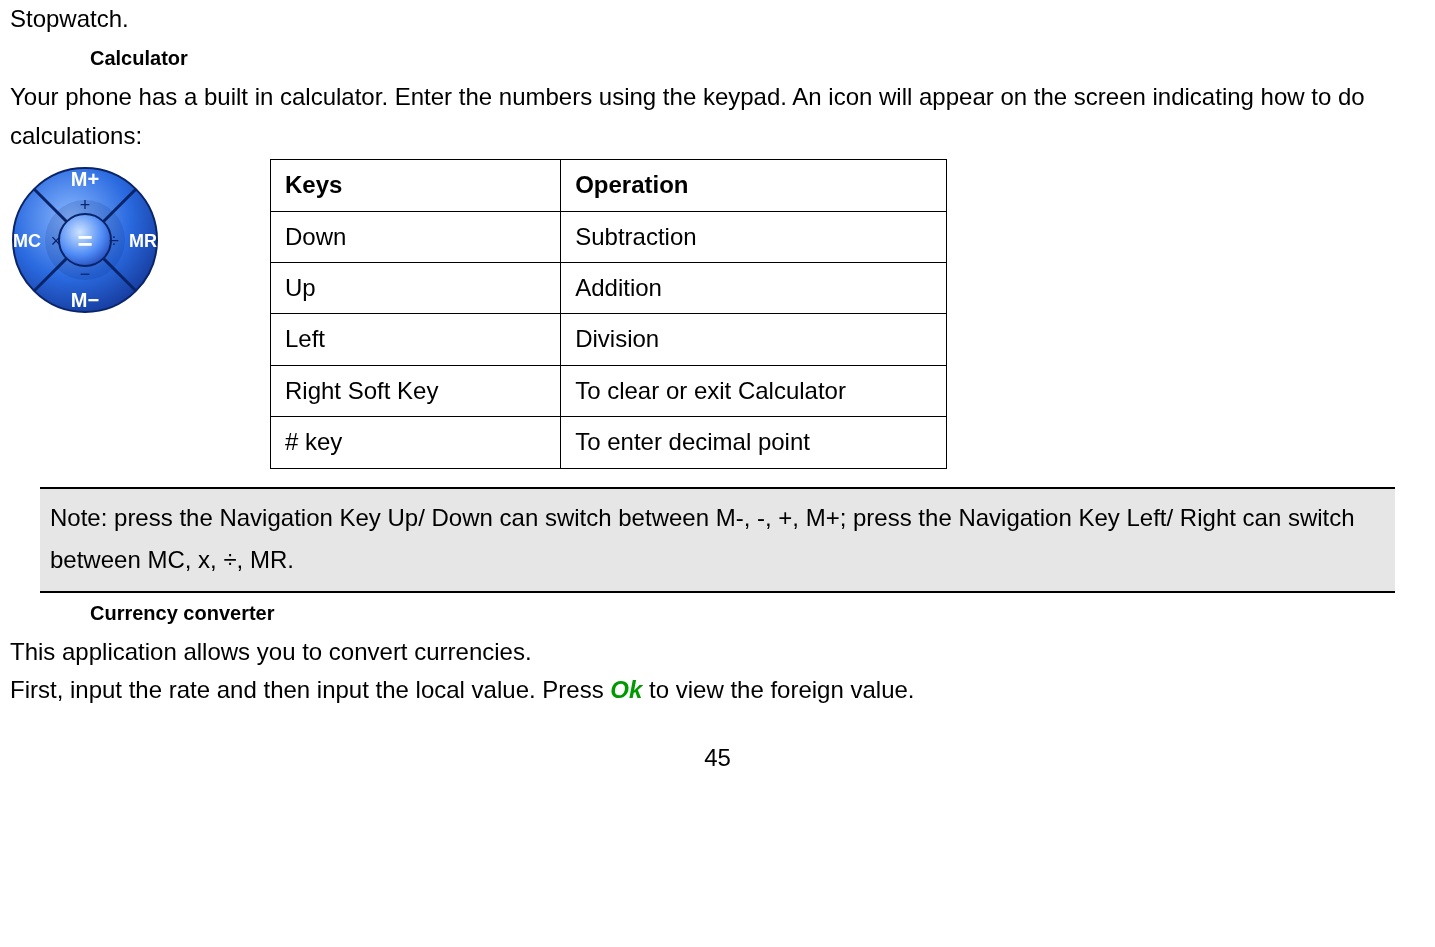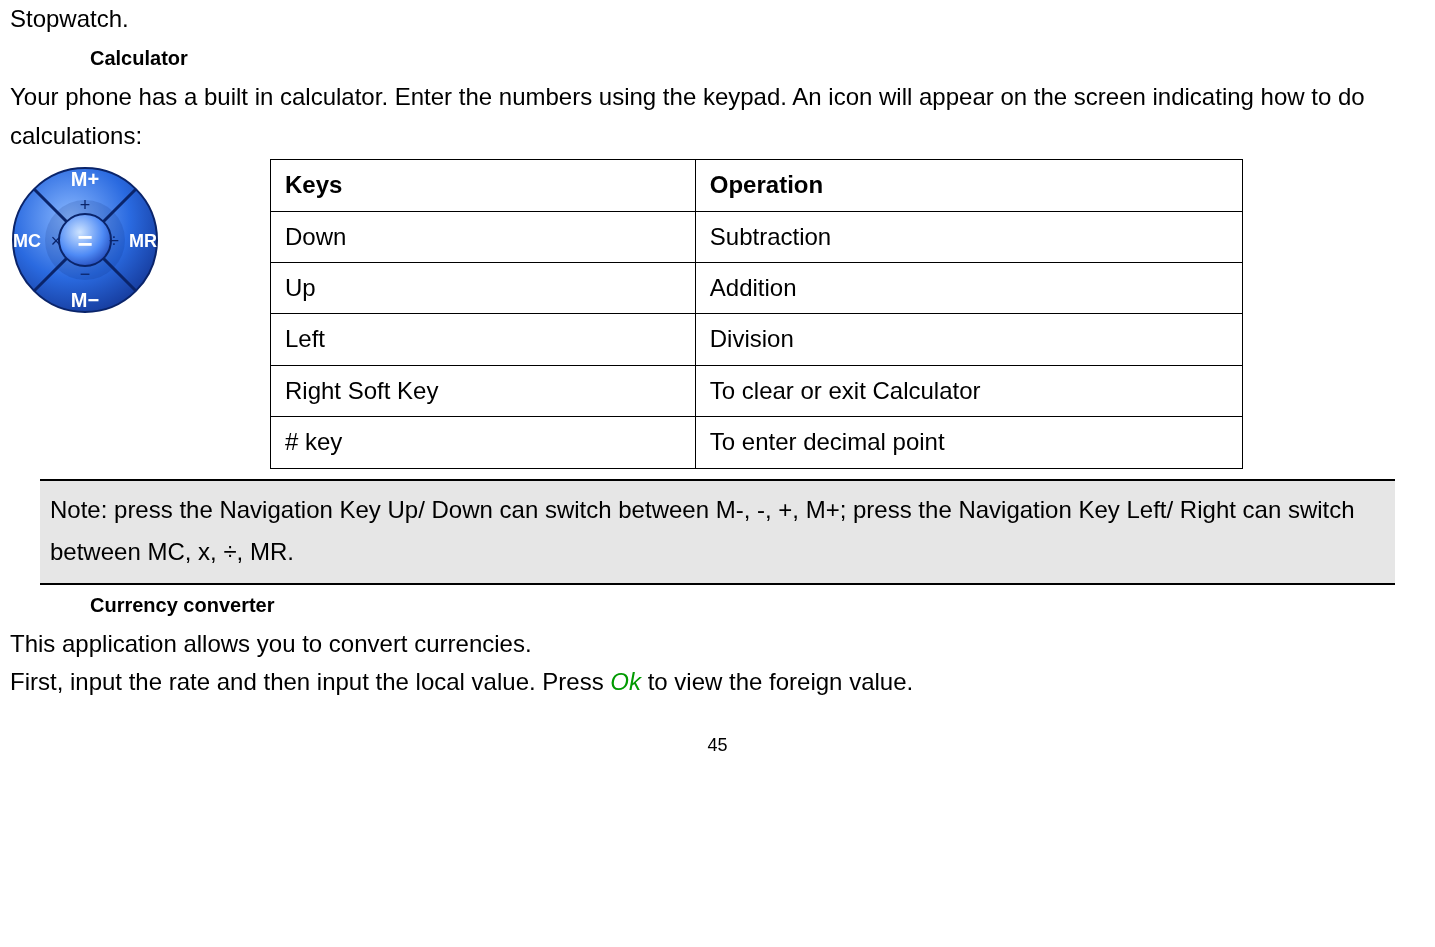--- a/index.html
+++ b/index.html
@@ -34,56 +34,56 @@
     .keypad-icon {
       width: 150px;
       height: 150px;
       flex: none;
       margin-right: 110px;
       margin-left: 0;
       margin-top: 6px;
     }
     table.keys-table {
       border-collapse: collapse;
-      width: 973px;
+      width: 677px;
       font-size: 24px;
     }
     table.keys-table th,
     table.keys-table td {
       border: 1.5px solid #000;
       text-align: left;
       padding: 6px 14px;
       vertical-align: top;
       font-weight: normal;
     }
     table.keys-table th {
       font-weight: bold;
     }
     .col-keys { width: 370px; }
     .col-op   { width: 485px; }
     .note-box {
       background: #e6e6e6;
       border-top: 2px solid #000;
       border-bottom: 2px solid #000;
-      margin: 10px 30px 0 30px;
+      margin: 18px 30px 0 30px;
       padding: 8px 24px 10px 10px;
       line-height: 1.75;
     }
     .currency-intro {
       margin: 0;
     }
     .ok-emph {
       color: #009a00;
       font-style: italic;
-      font-weight: normal;
+      font-weight: bold;
     }
     .page-number {
       text-align: center;
       margin: 30px 0 0 0;
-      font-size: 18px;
+      font-size: 24px;
     }
   </style>
 </head>
 <body>
 
 <div class="container">
 
   <p class="plain-text">Stopwatch.</p>
 
   <h3 class="section-heading">Calculator</h3>

